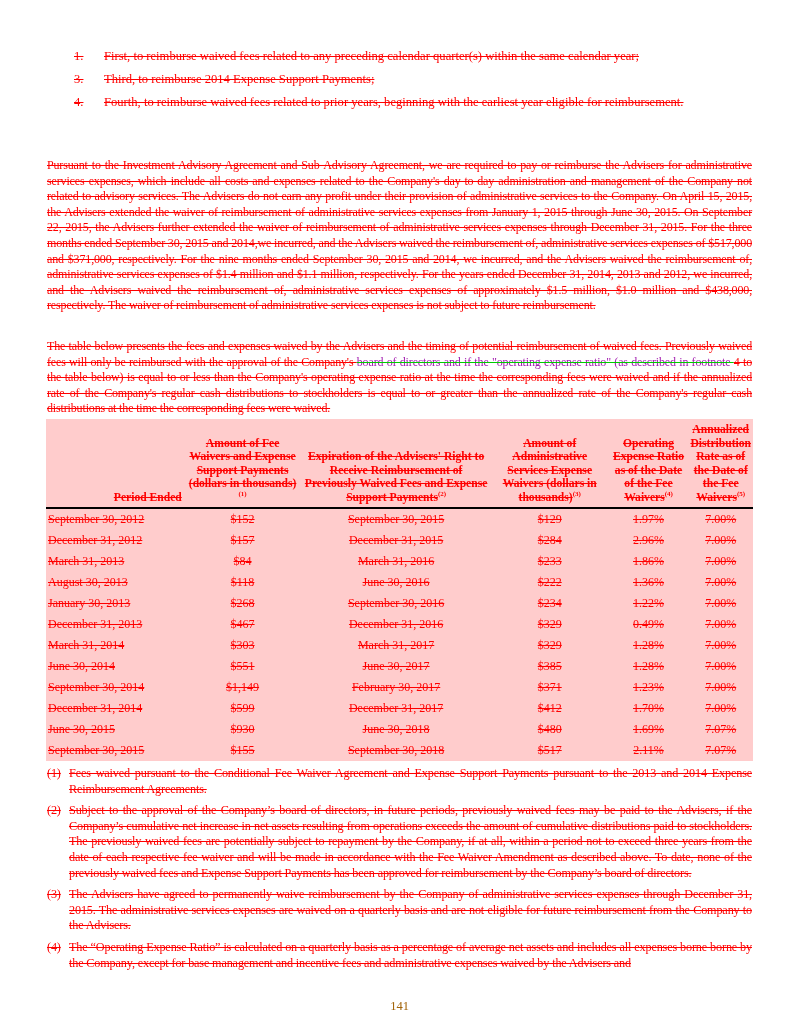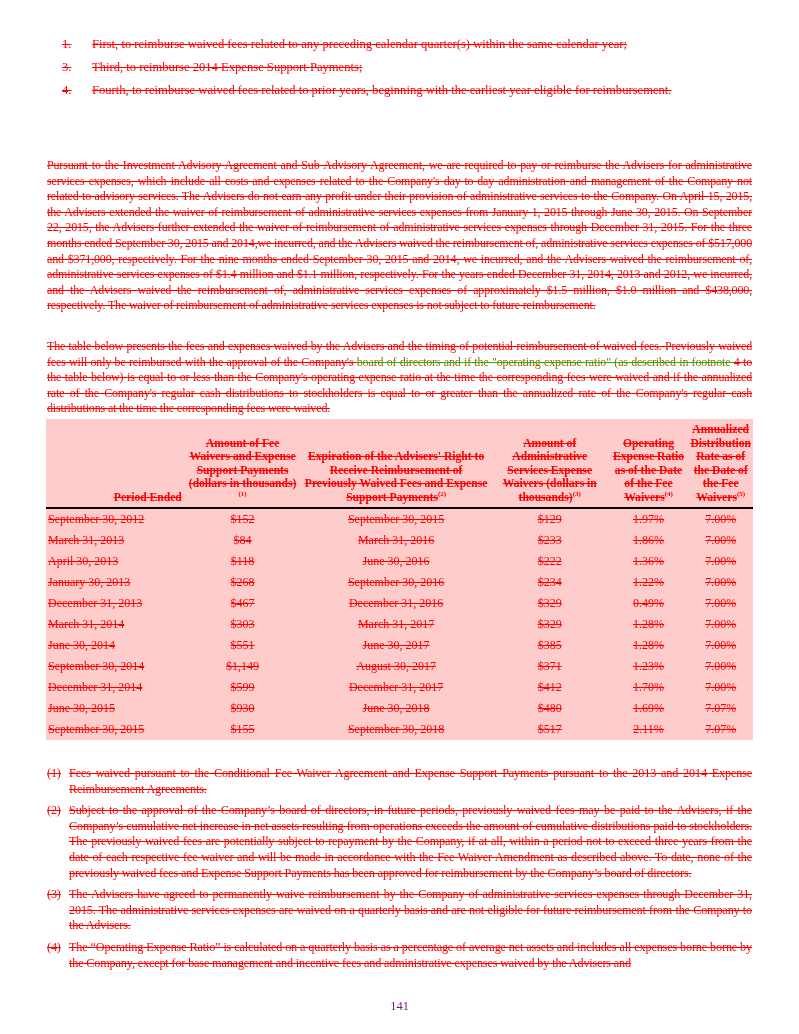--- a/index.html
+++ b/index.html
@@ -2,44 +2,44 @@
 <html><head>
 <meta charset="utf-8">
 <style>
   html, body { margin: 0; padding: 0; background: #ffffff; }
   body {
     width: 799px; height: 1034px; position: relative; overflow: hidden;
     font-family: "Liberation Serif", "DejaVu Serif", serif;
     color: #ff0000;
   }
   .del { text-decoration: line-through; text-decoration-color: #ff0000; text-decoration-thickness: 1px; }
-  .green { color: #a16207; text-decoration-color: #00cc00; }
+  .green { color: #a21caf; text-decoration-color: #00cc00; }
 
-  .list { position: absolute; left: 62px; top: 33px; width: 700px; margin: 0; padding: 0; list-style: none; font-size: 12.6px; }
+  .list { position: absolute; left: 62px; top: 33px; width: 700px; margin: 12px; padding: 0; list-style: none; font-size: 12.6px; }
   .list li { height: 23px; line-height: 23px; white-space: nowrap; }
   .list .num { display: inline-block; width: 30px; }
 
   .para { position: absolute; left: 47px; width: 705px; margin: 0; font-size: 12px; line-height: 15.6px; text-align: justify; letter-spacing: -0.15px; }
   .p1 { top: 158px; }
   .p2 { top: 339px; }
 
   .tbl-wrap { position: absolute; left: 46px; top: 419px; width: 707px; background: #ffcccc; }
   table { width: 100%; border-collapse: collapse; font-size: 12px; }
   th { font-weight: bold; font-size: 11.6px; line-height: 13.6px; vertical-align: bottom; padding: 4px 2px 2px 2px; text-align: center; border-bottom: 2px solid #000000; }
   th.left { text-align: right; padding-left: 2px; }
   td { height: 21px; line-height: 21px; padding: 0 2px; text-align: center; white-space: nowrap; }
   td.left { text-align: left; padding-left: 2px; }
   sup { font-size: 7px; vertical-align: super; line-height: 0; }
 
   .notes { position: absolute; left: 47px; top: 766px; width: 705px; font-size: 12.2px; line-height: 15.6px; letter-spacing: -0.15px; }
   .note { display: flex; margin-bottom: 6px; }
   .note .nlabel { width: 22px; flex: none; }
   .note .ntext { flex: 1; text-align: justify; }
 
-  .page-num { position: absolute; left: 0; width: 799px; top: 999px; text-align: center; color: #701a75; font-size: 12.5px; }
+  .page-num { position: absolute; left: 0; width: 799px; top: 999px; text-align: center; color: #a16207; font-size: 12.5px; }
 </style>
 </head>
 <body>
 
 <ol class="list">
   <li><span class="del num">1.</span><span class="del">First, to reimburse waived fees related to any preceding calendar quarter(s) within the same calendar year;</span></li>
   <li><span class="del num">3.</span><span class="del">Third, to reimburse 2014 Expense Support Payments;</span></li>
   <li><span class="del num">4.</span><span class="del">Fourth, to reimburse waived fees related to prior years, beginning with the earliest year eligible for reimbursement.</span></li>
 </ol>
 
@@ -70,29 +70,37 @@
     <tbody id="tbody">
         <tr>
           <td class="left"><span class="del">September 30, 2012</span></td>
           <td><span class="del">$152</span></td>
           <td><span class="del">September 30, 2015</span></td>
           <td><span class="del">$129</span></td>
           <td><span class="del">1.97%</span></td>
           <td><span class="del">7.00%</span></td>
         </tr>
         <tr>
+          <td class="left"><span class="del">December 31, 2012</span></td>
+          <td><span class="del">$157</span></td>
+          <td><span class="del">December 31, 2015</span></td>
+          <td><span class="del">$284</span></td>
+          <td><span class="del">2.96%</span></td>
+          <td><span class="del">7.00%</span></td>
+        </tr>
+        <tr>
           <td class="left"><span class="del">March 31, 2013</span></td>
           <td><span class="del">$84</span></td>
           <td><span class="del">March 31, 2016</span></td>
           <td><span class="del">$233</span></td>
           <td><span class="del">1.86%</span></td>
           <td><span class="del">7.00%</span></td>
         </tr>
         <tr>
-          <td class="left"><span class="del">April 30, 2013</span></td>
+          <td class="left"><span class="del">August 30, 2013</span></td>
           <td><span class="del">$118</span></td>
           <td><span class="del">June 30, 2016</span></td>
           <td><span class="del">$222</span></td>
           <td><span class="del">1.36%</span></td>
           <td><span class="del">7.00%</span></td>
         </tr>
         <tr>
           <td class="left"><span class="del">January 30, 2013</span></td>
           <td><span class="del">$268</span></td>
           <td><span class="del">September 30, 2016</span></td>
@@ -120,21 +128,21 @@
           <td class="left"><span class="del">June 30, 2014</span></td>
           <td><span class="del">$551</span></td>
           <td><span class="del">June 30, 2017</span></td>
           <td><span class="del">$385</span></td>
           <td><span class="del">1.28%</span></td>
           <td><span class="del">7.00%</span></td>
         </tr>
         <tr>
           <td class="left"><span class="del">September 30, 2014</span></td>
           <td><span class="del">$1,149</span></td>
-          <td><span class="del">August 30, 2017</span></td>
+          <td><span class="del">February 30, 2017</span></td>
           <td><span class="del">$371</span></td>
           <td><span class="del">1.23%</span></td>
           <td><span class="del">7.00%</span></td>
         </tr>
         <tr>
           <td class="left"><span class="del">December 31, 2014</span></td>
           <td><span class="del">$599</span></td>
           <td><span class="del">December 31, 2017</span></td>
           <td><span class="del">$412</span></td>
           <td><span class="del">1.70%</span></td>

